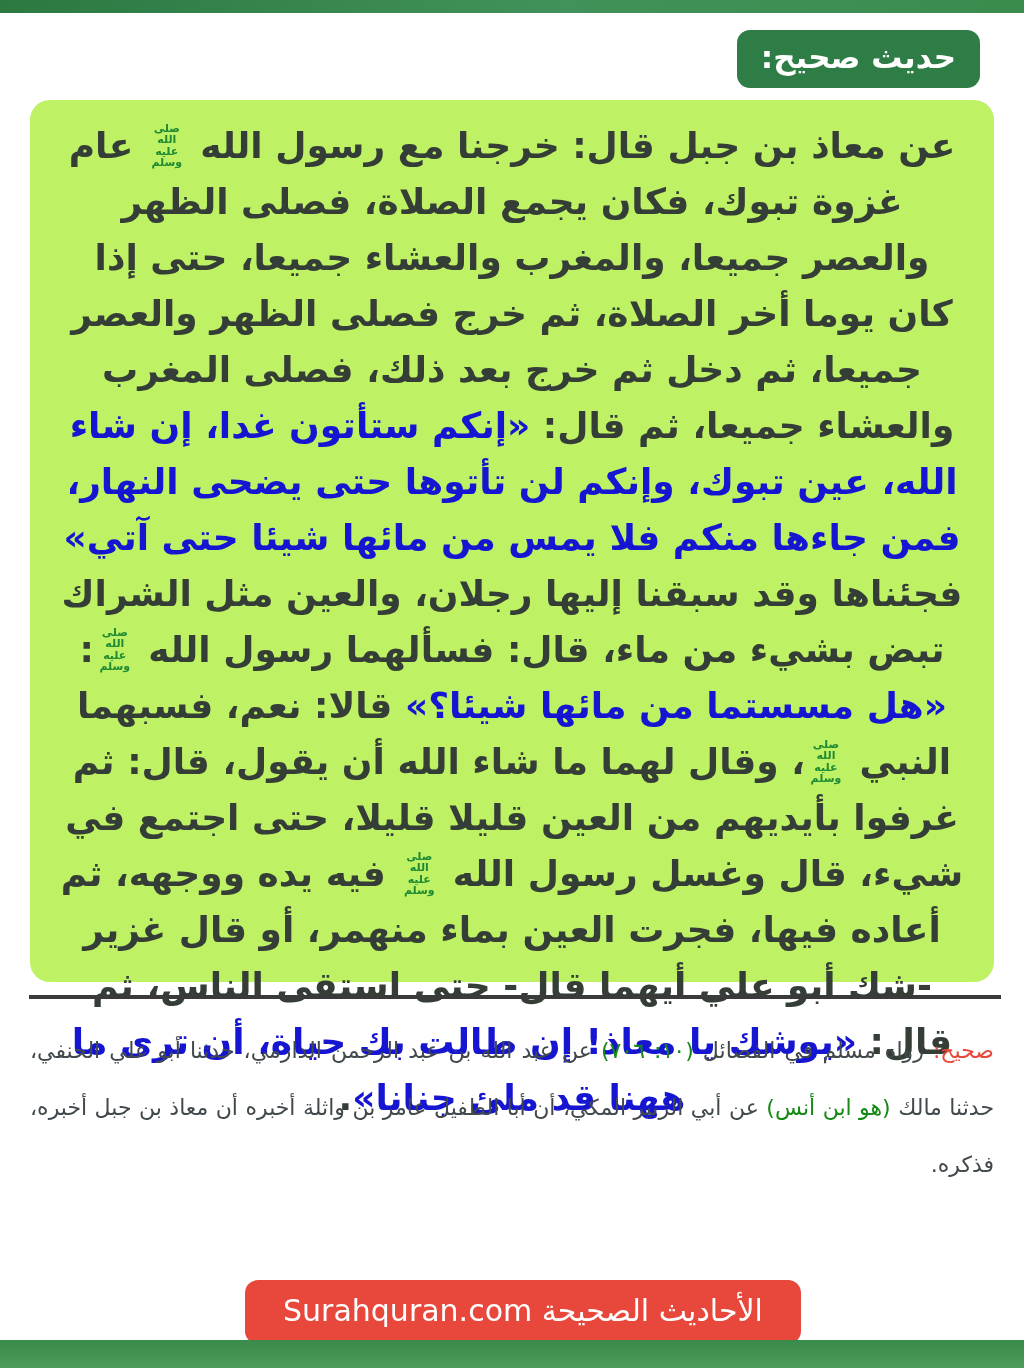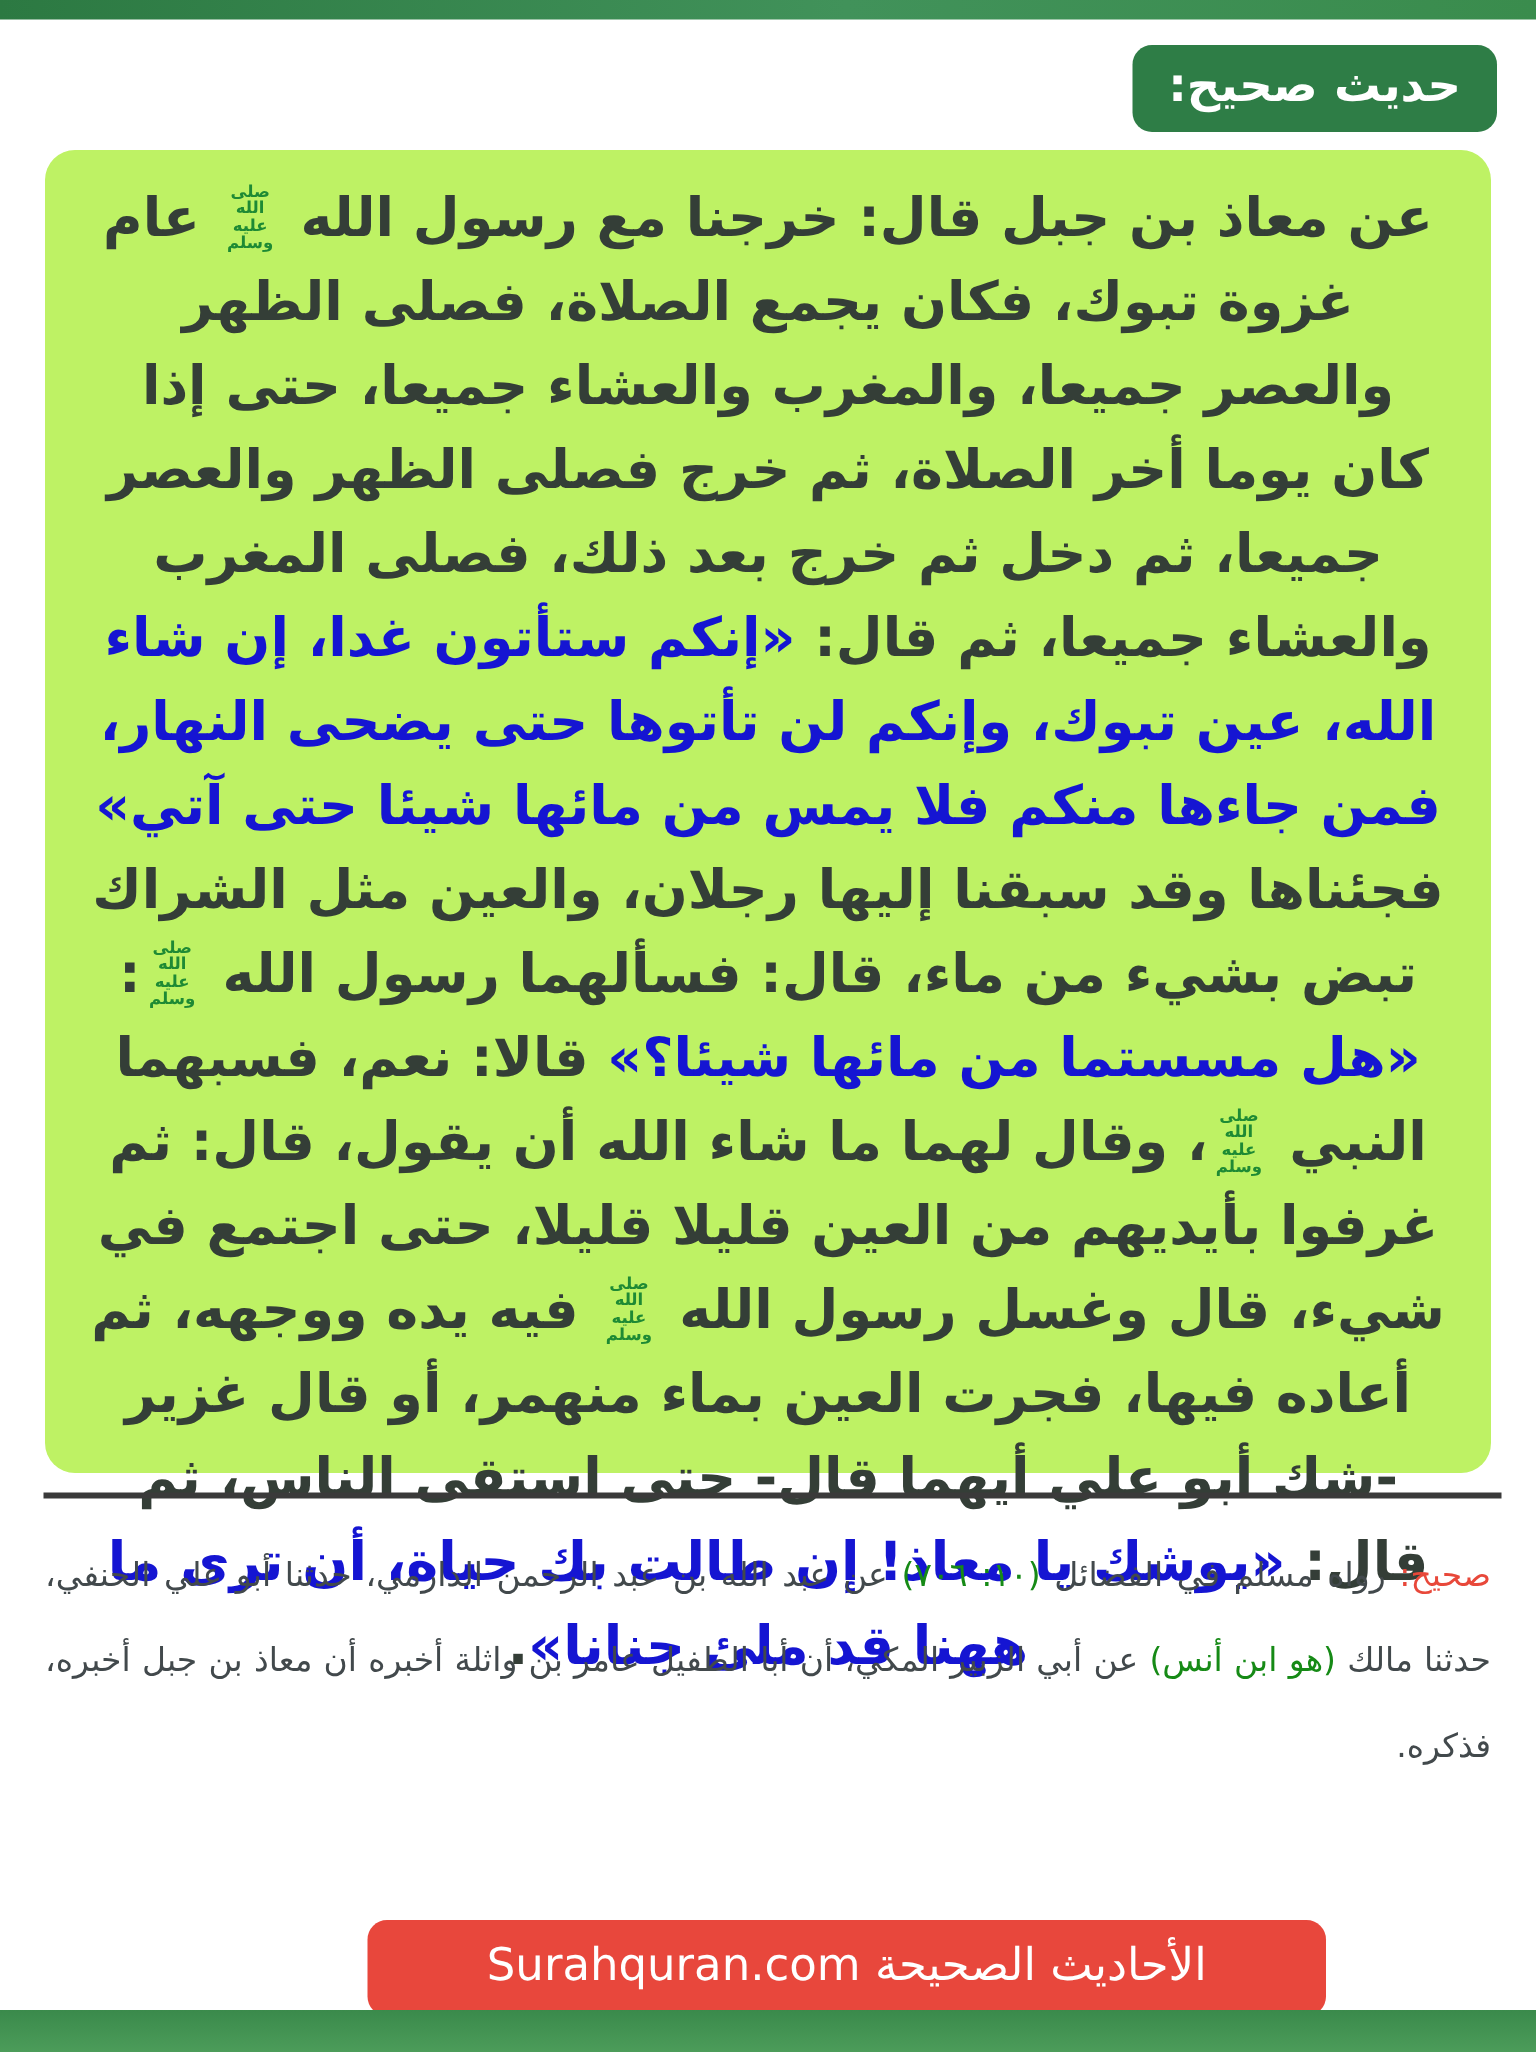--- a/index.html
+++ b/index.html
@@ -6,21 +6,21 @@
   body{
     width:1024px;height:1368px;position:relative;overflow:hidden;
     background:#ffffff;
     font-family:"DejaVu Sans","Liberation Sans",sans-serif;
   }
   .top-bar{
     position:absolute;left:0;top:0;width:1024px;height:13px;
     background:linear-gradient(90deg,#2c7942 0%,#41925a 55%,#3a8c4d 100%);
   }
   .badge{
-    position:absolute;top:30px;right:26px;
+    position:absolute;top:30px;right:44px;
     background:#2e7d46;color:#ffffff;
     font-size:31px;font-weight:bold;
     padding:9px 24px 13px 24px;border-radius:13px;
     direction:rtl;white-space:nowrap;
   }
   .hadith-box{
     position:absolute;left:30px;top:100px;width:964px;height:882px;
     box-sizing:border-box;background:#bef264;border-radius:20px;
     padding:18px 28px;direction:rtl;text-align:center;
     font-weight:bold;font-size:36px;line-height:56px;color:#343e37;
@@ -38,21 +38,21 @@
   }
   .takhrij{
     position:absolute;left:30px;top:1022px;width:964px;
     direction:rtl;text-align:justify;
     font-size:22px;line-height:57px;color:#42494c;font-weight:normal;
   }
   .seg-red{color:#e8483a;}
   .seg-green{color:#168a16;}
   .seg-num{color:#168a16;direction:ltr;unicode-bidi:bidi-override;}
   .footer-badge{
-    position:absolute;left:245px;top:1280px;width:639px;height:64px;
+    position:absolute;left:245px;top:1280px;width:556px;height:64px;
     background:#e8473c;border-radius:13px;color:#ffffff;
     font-size:30px;line-height:62px;text-align:center;direction:rtl;
     white-space:nowrap;z-index:1;
   }
   .bottom-bar{
     position:absolute;left:0;bottom:0;width:1024px;height:28px;
     background:linear-gradient(180deg,#3a8a4b,#4c9c5a);z-index:2;
   }
 </style>
 </head>

